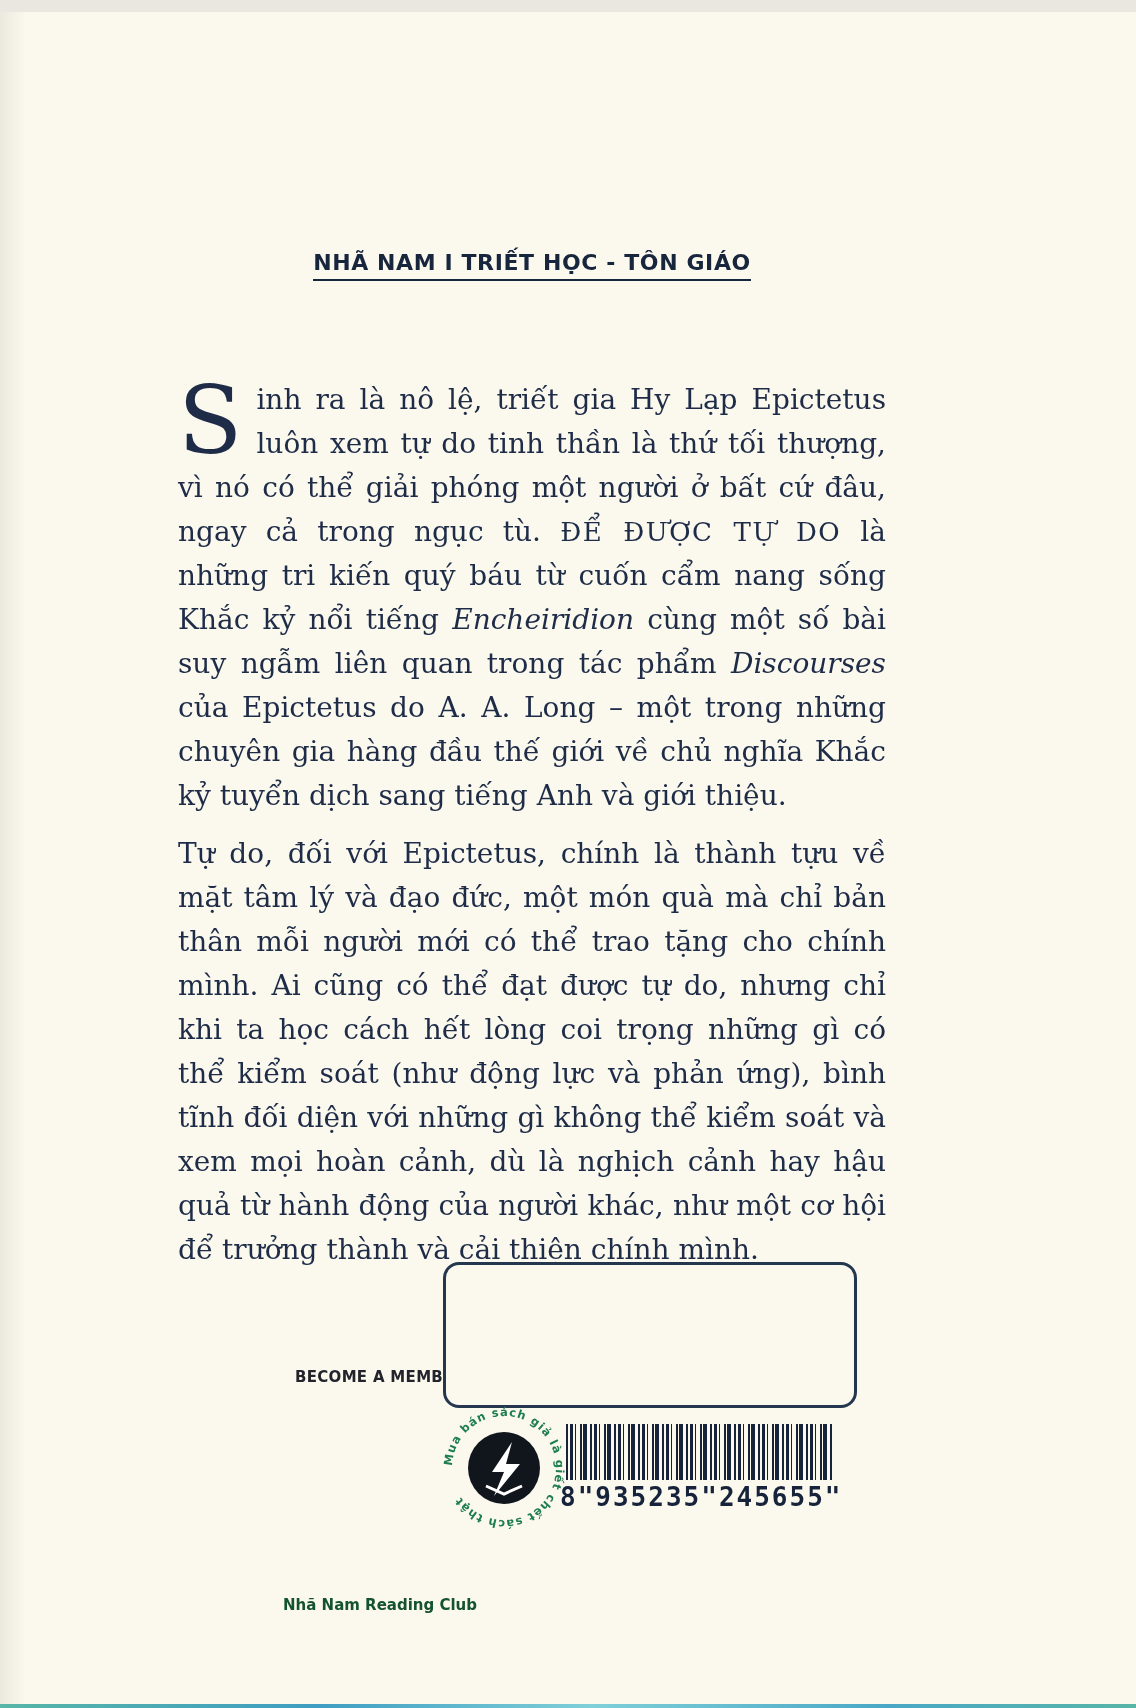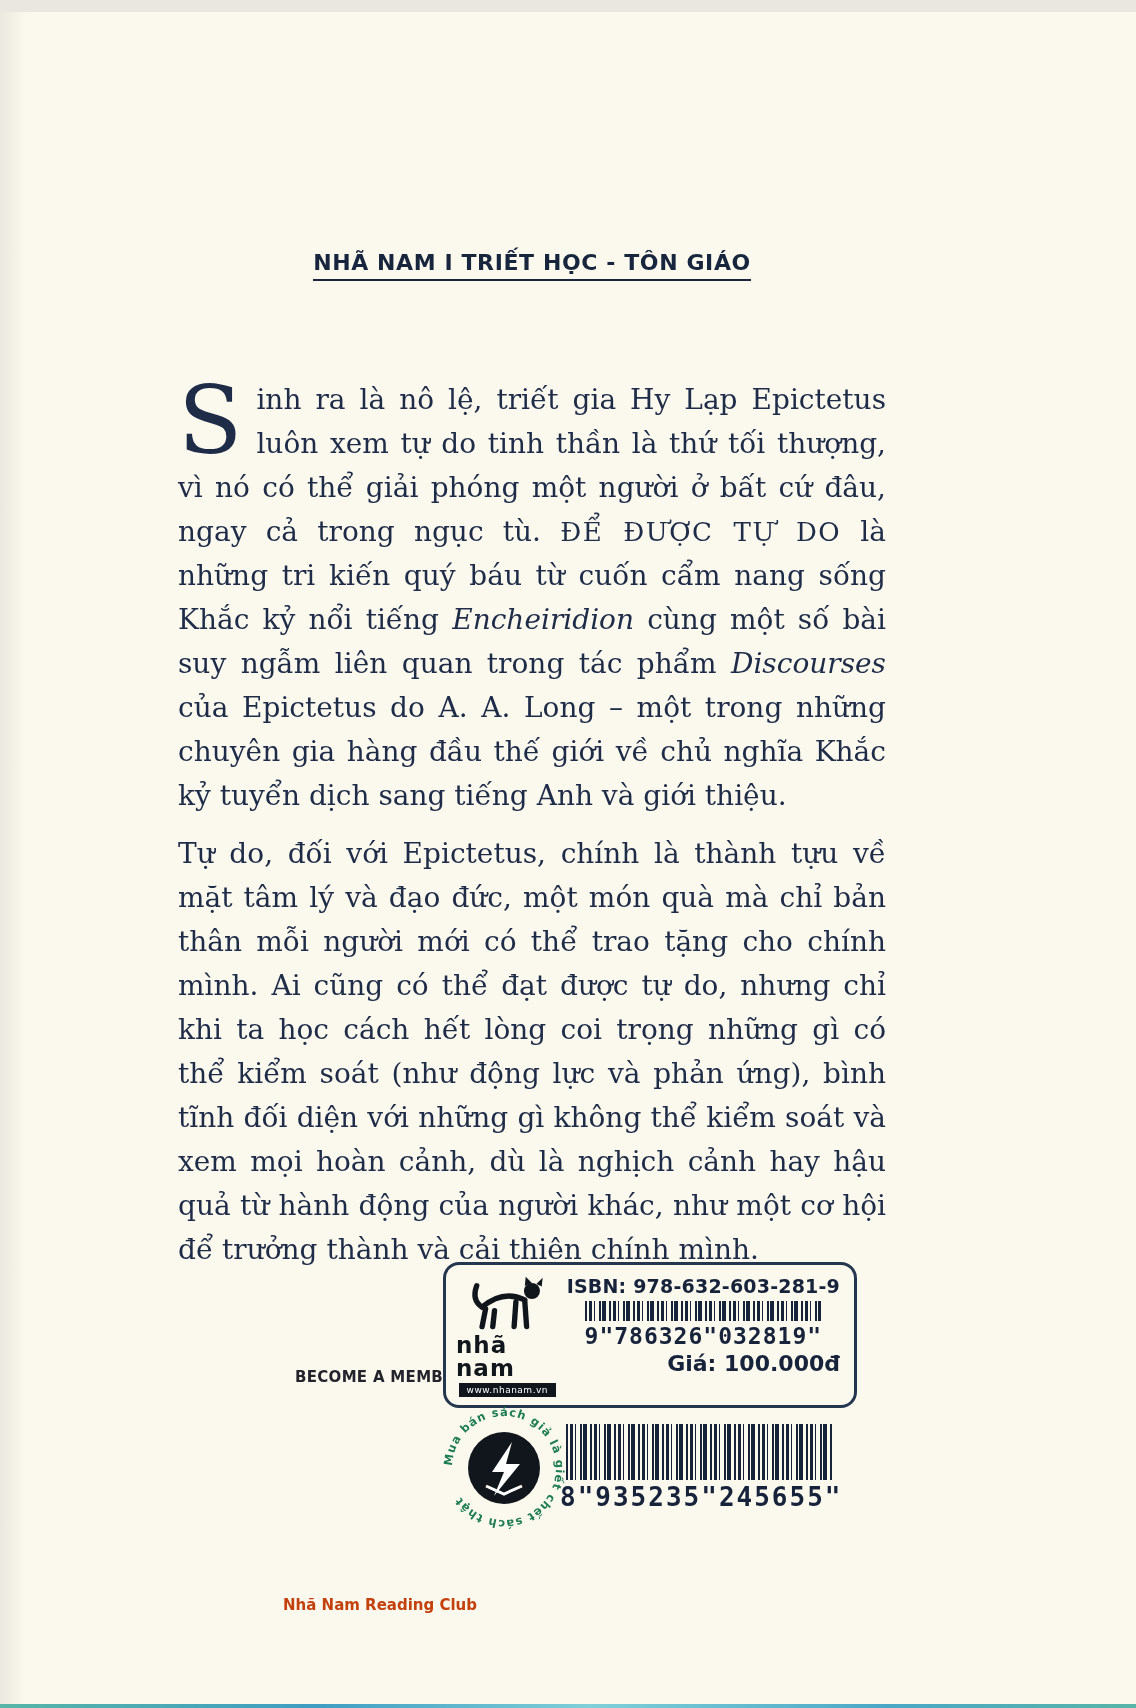--- a/index.html
+++ b/index.html
@@ -78,21 +78,21 @@
     letter-spacing: 0.3px;
     color: #23232b;
   }
   .club-label {
     position: absolute;
     left: 283px;
     top: 1584px;
     font-family: "DejaVu Sans", sans-serif;
     font-weight: bold;
     font-size: 15px;
-    color: #c2410c;
+    color: #14532d;
   }
 
   .isbn-box {
     position: absolute;
     left: 443px;
     top: 1250px;
     width: 414px;
     height: 146px;
     box-sizing: border-box;
     border: 3px solid #25364f;
@@ -213,45 +213,20 @@
   <div class="body-text">
     <p>
       <span class="dropcap">S</span><span>inh ra là nô lệ, triết gia Hy Lạp Epictetus luôn xem tự do tinh thần là thứ tối thượng, vì nó có thể giải phóng một người ở bất cứ đâu, ngay cả trong ngục tù. </span><span class="book-title-caps">ĐỂ ĐƯỢC TỰ DO</span><span> là những tri kiến quý báu từ cuốn cẩm nang sống Khắc kỷ nổi tiếng </span><i>Encheiridion</i><span> cùng một số bài suy ngẫm liên quan trong tác phẩm </span><i>Discourses</i><span> của Epictetus do A. A. Long – một trong những chuyên gia hàng đầu thế giới về chủ nghĩa Khắc kỷ tuyển dịch sang tiếng Anh và giới thiệu.</span>
     </p>
     <p>Tự do, đối với Epictetus, chính là thành tựu về mặt tâm lý và đạo đức, một món quà mà chỉ bản thân mỗi người mới có thể trao tặng cho chính mình. Ai cũng có thể đạt được tự do, nhưng chỉ khi ta học cách hết lòng coi trọng những gì có thể kiểm soát (như động lực và phản ứng), bình tĩnh đối diện với những gì không thể kiểm soát và xem mọi hoàn cảnh, dù là nghịch cảnh hay hậu quả từ hành động của người khác, như một cơ hội để trưởng thành và cải thiện chính mình.</p>
   </div>
 
   <div class="member-label">BECOME A MEMBER!</div>
 
   <div class="isbn-box">
-    <div class="logo-col">
-      <svg width="92" height="58" viewBox="0 0 100 64">
-        <g stroke="#11161d" stroke-width="6" fill="none" stroke-linecap="round" stroke-linejoin="round">
-          <path d="M22 36 Q46 16 70 28"></path>
-          <path d="M22 36 Q10 28 16 12"></path>
-          <path d="M26 38 L22 58"></path>
-          <path d="M36 40 L34 58"></path>
-          <path d="M60 30 L58 58"></path>
-          <path d="M70 30 L72 58"></path>
-        </g>
-        <g fill="#11161d">
-          <circle cx="78" cy="18" r="9"></circle>
-          <path d="M70 12 L71 2 L78 9 Z"></path>
-          <path d="M83 10 L90 3 L89 13 Z"></path>
-        </g>
-      </svg>
-      <div class="logo-name">nhã nam</div>
-      <div class="logo-site">www.nhanam.vn</div>
-    </div>
-    <div class="isbn-col">
-      <div class="isbn-label">ISBN: 978-632-603-281-9</div>
-      <div class="bars bars1"></div>
-      <div class="barcode-digits">9"786326"032819"</div>
-      <div class="price-label">Giá: 100.000đ</div>
-    </div>
   </div>
 
   <div class="stamp">
     <svg width="132" height="132" viewBox="0 0 132 132">
       <defs>
         <path id="stampCircle" d="M66,66 m-52,0 a52,52 0 1,1 104,0 a52,52 0 1,1 -104,0"></path>
       </defs>
       <circle cx="66" cy="66" r="36" fill="#11161d"></circle>
       <path d="M74 40 L54 70 L66 70 L56 94 L82 62 L68 62 Z" fill="#ffffff"></path>
       <path d="M48 84 L66 92 L84 84" stroke="#ffffff" stroke-width="3" fill="none"></path>

